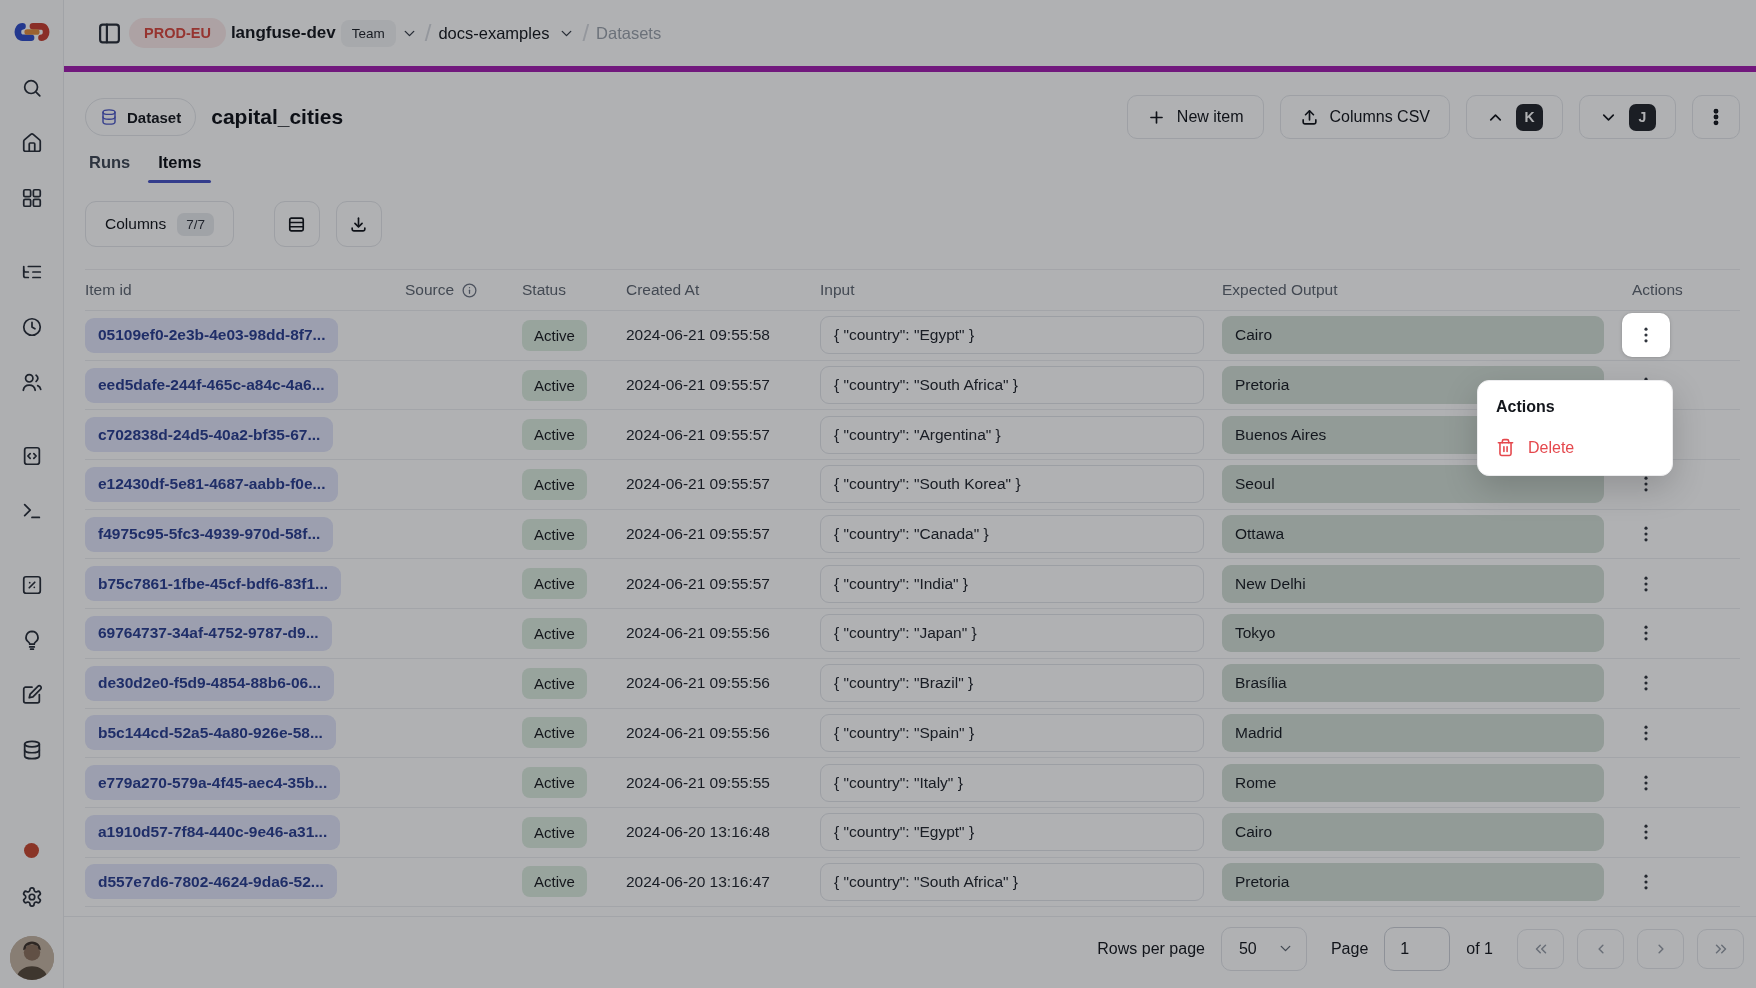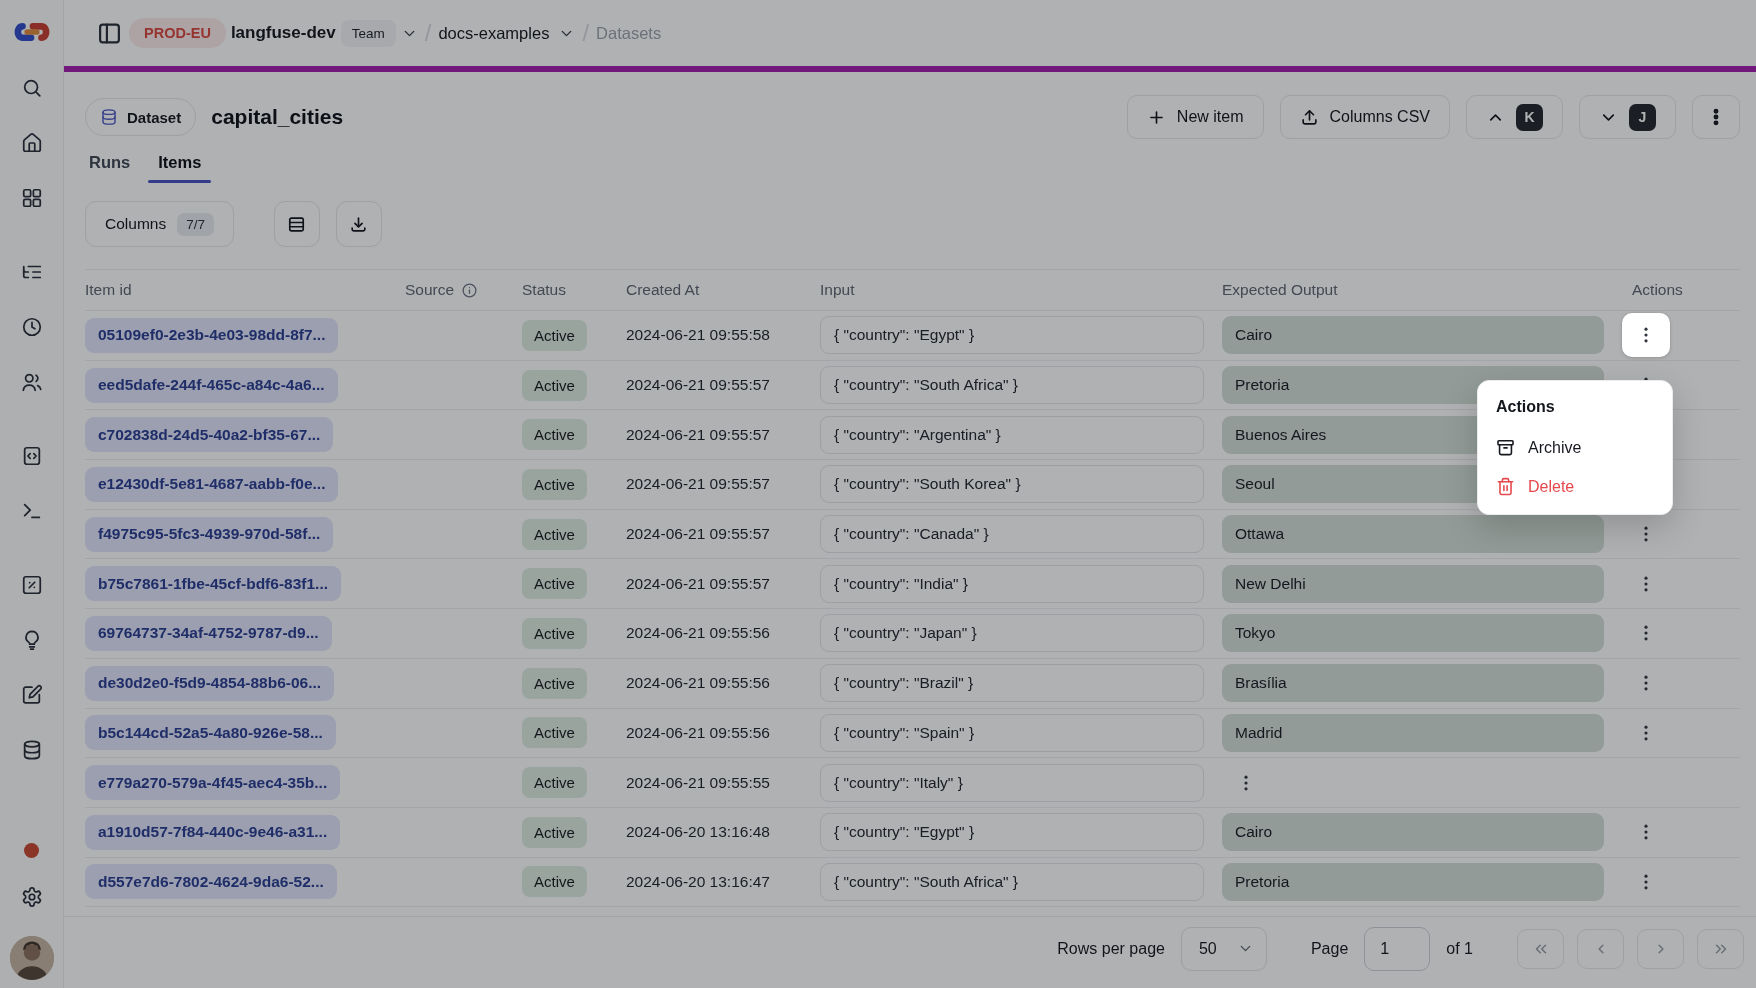--- a/index.html
+++ b/index.html
@@ -96,21 +96,21 @@
     align-items:center; padding:0 13px; color:#161a21; white-space:nowrap; overflow:hidden; }
   .actions-cell { display:flex; padding-right:0; }
   .kebab-btn { width:48px; height:44px; display:grid; place-items:center; border:none;
     background:transparent; border-radius:10px; cursor:pointer; }
   .kebab-btn svg { width:20px; height:20px; fill:#30353d; }
   .kebab-btn.trigger-active { background:#fff; position:relative; z-index:50;
     box-shadow:0 1px 4px rgba(0,0,0,.14), 0 0 0 1px rgba(0,0,0,.03); }
 
   
   .footer { height:72px; flex:0 0 72px; border-top:1px solid #eceef1; display:flex; align-items:center;
-    justify-content:flex-end; gap:44px; padding:0 12px 8px 21px; font-size:16px; color:#13161c; }
+    justify-content:flex-end; gap:24px; padding:0 12px 8px 21px; font-size:16px; color:#13161c; }
   .rpp, .page-group { display:flex; align-items:center; gap:16px; }
   .select { height:44px; width:86px; border:1px solid #e1e3e8; border-radius:10px; background:#fff;
     display:flex; align-items:center; justify-content:space-between; padding:0 12px 0 17px; cursor:pointer; }
   .select svg { width:17px; height:17px; stroke:#5d6570; }
   .page-input { width:66px; height:44px; border:1px solid #ccd0d7; border-radius:10px; background:#fff;
     display:flex; align-items:center; padding:0 15px; }
   .pager { display:flex; gap:13px; }
   .pg-btn { width:47px; height:40px; border:1px solid #e4e6ea; border-radius:10px; background:#fff;
     display:grid; place-items:center; cursor:pointer; }
   .pg-btn svg { width:18px; height:18px; stroke:#959ca6; stroke-width:2; }
@@ -604,20 +604,23 @@
       <span class="id-pill">e779a270-579a-4f45-aec4-35b...</span>
     </div>
     <div class="cell"></div>
     <div class="cell">
       <span class="status-badge">Active</span>
     </div>
     <div class="cell created">2024-06-21 09:55:55</div>
     <div class="cell">
       <div class="input-box">{ "country": "Italy" }</div>
     </div>
+    <div class="cell">
+      <div class="output-box">Rome</div>
+    </div>
     <div class="cell actions-cell">
       <button class="kebab-btn">
         <svg viewBox="0 0 24 24">
                     <circle cx="12" cy="5" r="1.9"></circle>
                     <circle cx="12" cy="12" r="1.9"></circle>
                     <circle cx="12" cy="19" r="1.9"></circle>
                   </svg>
       </button>
     </div>
   </div>
@@ -721,28 +724,20 @@
       </div>
     </footer>
 
   </div>
 </div>
 
 <div class="overlay"></div>
 
 <div class="menu">
   <div class="menu-title">Actions</div>
-  <div class="menu-item">
-    <svg class="ic" viewBox="0 0 24 24">
-        <rect x="2.5" y="3.5" width="19" height="5" rx="1"></rect>
-        <path d="M4.5 8.5V19a2 2 0 0 0 2 2h11a2 2 0 0 0 2-2V8.5"></path>
-        <path d="M10 12.5h4"></path>
-      </svg>
-    <span>Archive</span>
-  </div>
   <div class="menu-item danger">
     <svg class="ic" viewBox="0 0 24 24">
         <path d="M3 6h18"></path>
         <path d="M19 6v14a2 2 0 0 1-2 2H7a2 2 0 0 1-2-2V6"></path>
         <path d="M8 6V4a2 2 0 0 1 2-2h4a2 2 0 0 1 2 2v2"></path>
         <path d="M10 11v6"></path>
         <path d="M14 11v6"></path>
       </svg>
     <span>Delete</span>
   </div>

